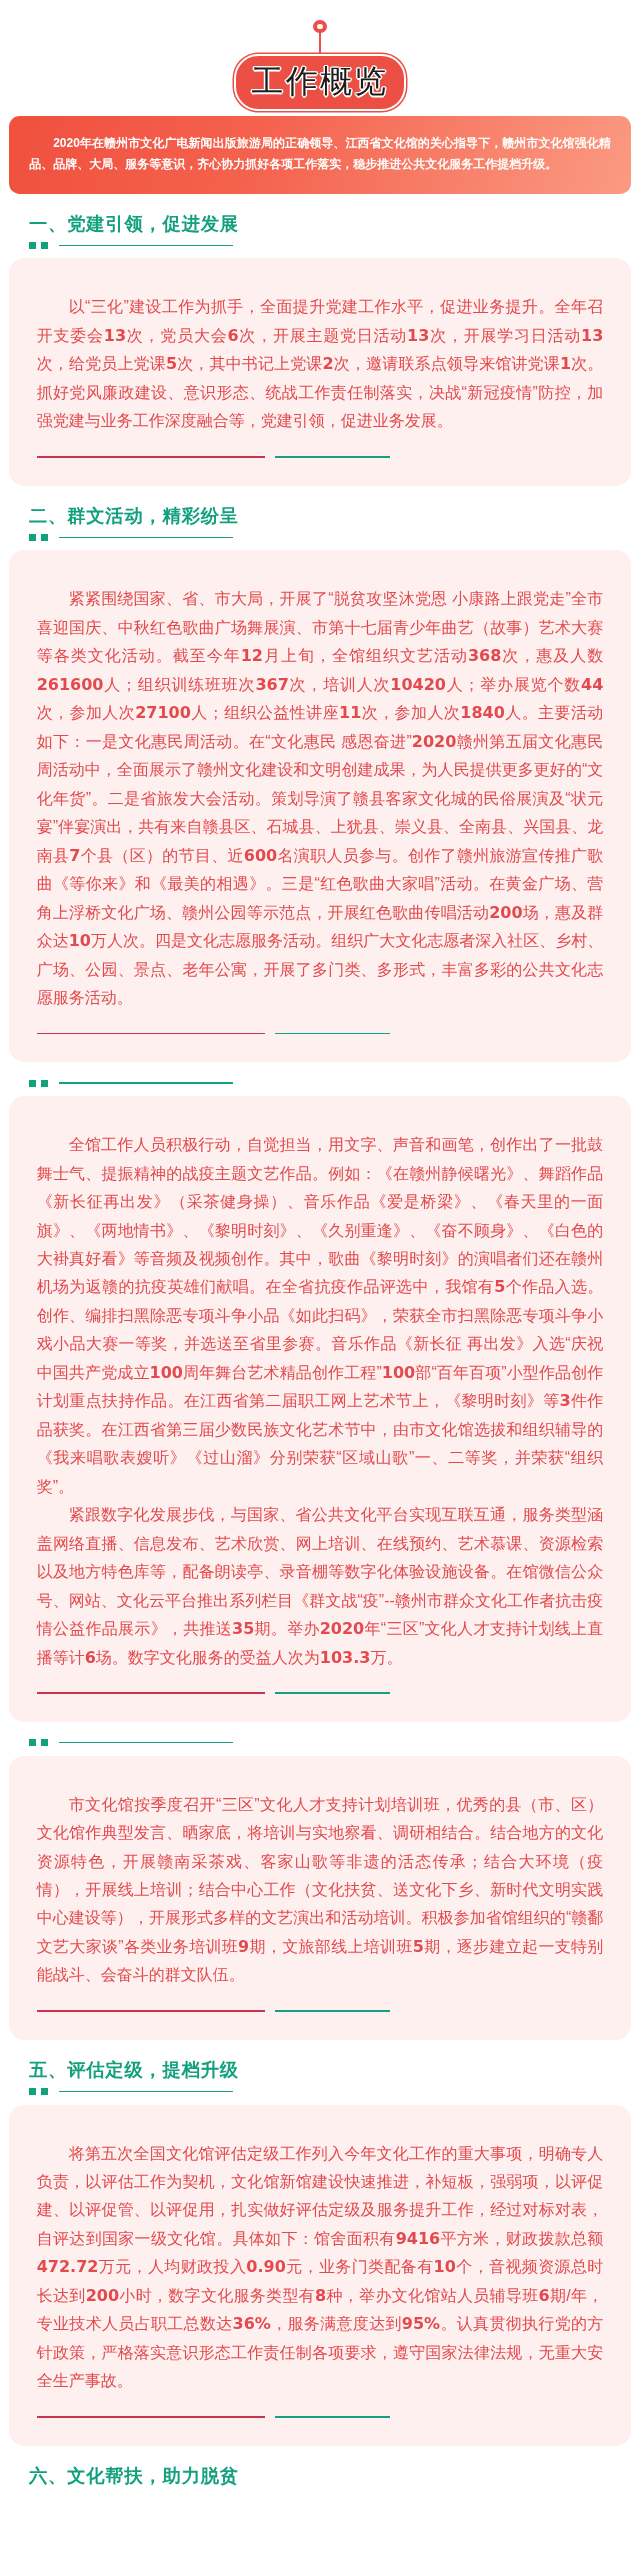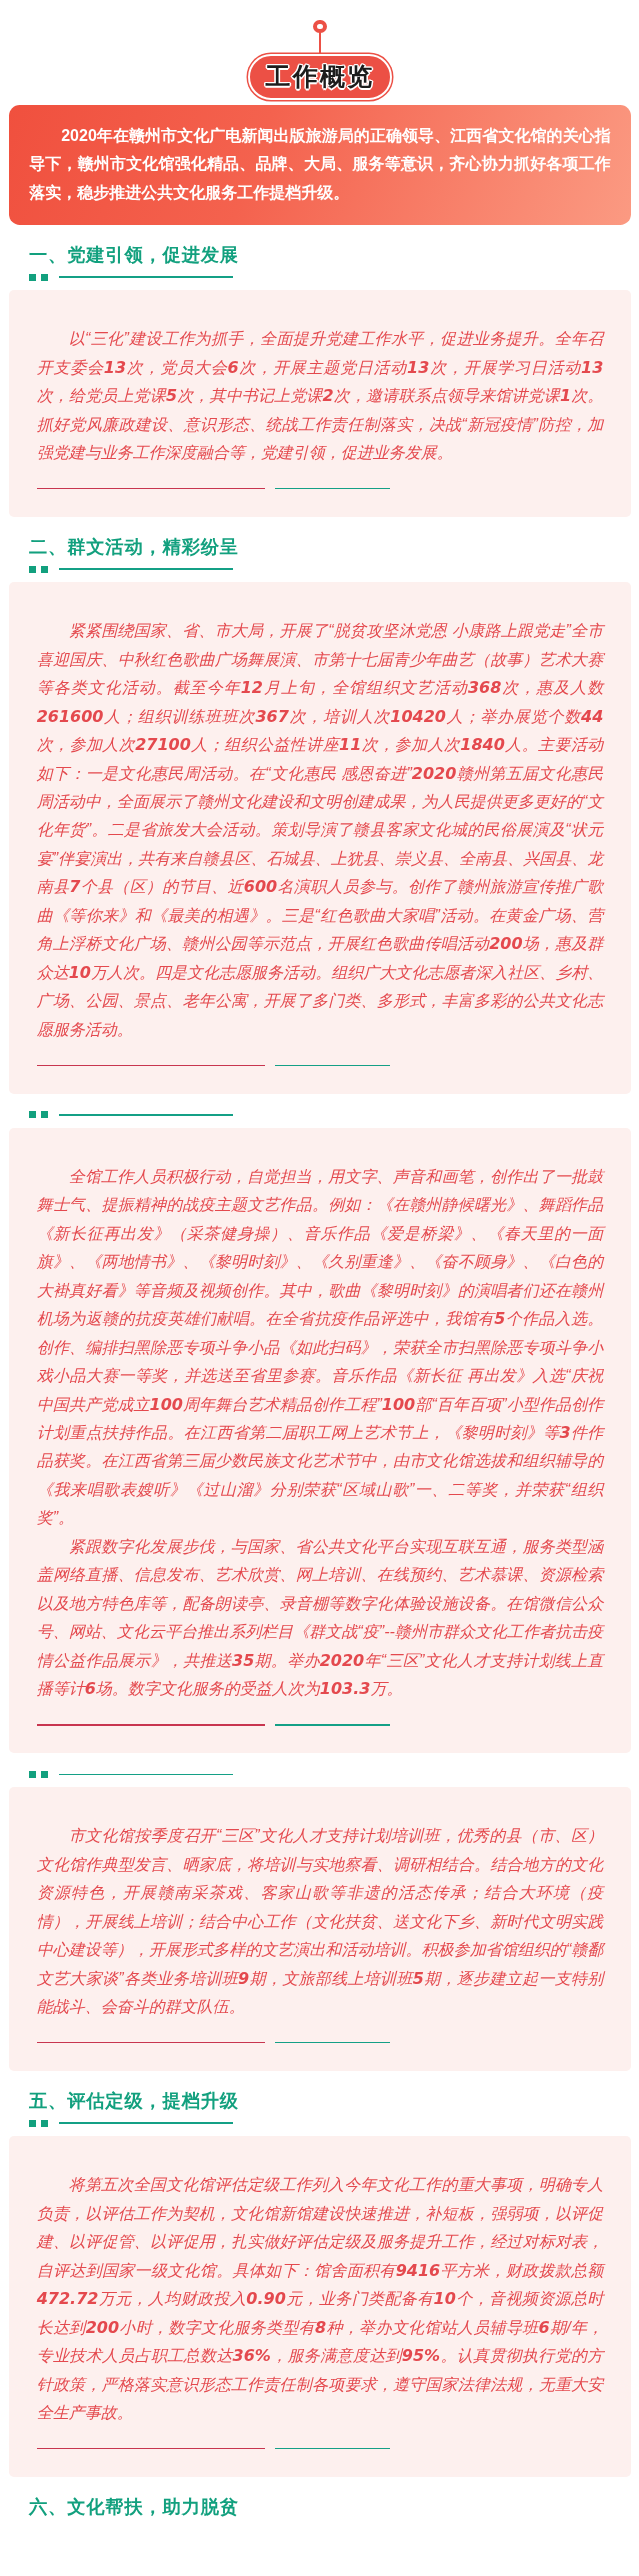--- a/index.html
+++ b/index.html
@@ -29,54 +29,53 @@
   .stem{display:block;margin:0 auto;width:1.5px;height:20.6px;background:var(--accent_red);}
   .pill{
     display:inline-block;
     background:var(--accent_red);
     border:2.3px solid #ffffff;
     box-shadow:0 0 0 1.5px var(--accent_red);
     border-radius:24.4px;
     padding:3.8px 15.3px 5.3px;
   }
   .pill-label{
-    font-size:25px;font-weight:bold;color:#1c1c1c;letter-spacing:2.3px;
+    font-size:32px;font-weight:normal;color:#1c1c1c;letter-spacing:2.3px;
     text-shadow:-1.5px 0 #fff,1.5px 0 #fff,0 -1.5px #fff,0 1.5px #fff,-0.8px -0.8px #fff,0.8px 0.8px #fff,-0.8px 0.8px #fff,0.8px -0.8px #fff;
     margin-top:23px;
   }
 
   
   .intro-card{
     margin:4.6px 9.2px 0;
     border-radius:10.7px;
     background:linear-gradient(110deg,#f0503e 0%,#f4624e 40%,#fb9a82 100%);
     padding:17px 20px 18.3px;
   }
   .intro-card p{
     margin:0;color:#ffffff;font-weight:bold;
-    font-size:16px;line-height:1.78;text-align:justify;text-indent:2em;
+    font-size:12px;line-height:1.78;text-align:justify;text-indent:2em;
   }
 
   
   .section{margin-top:17px;}
   .sec-head{margin:0 29px;}
   .sec-title{
     color:var(--heading_green);
     font-size:18.3px;font-weight:bold;letter-spacing:0.8px;
   }
   .sec-underline{display:flex;align-items:center;margin-top:6.1px;height:7.6px;}
   .sq{width:6.9px;height:6.9px;background:var(--heading_green);margin-right:5.3px;flex:none;}
   .hline{width:174px;height:1.5px;background:var(--divider_teal);margin-left:6.1px;flex:none;}
 
   .panel{
     margin:9.2px 9.2px 0;
     background:var(--panel_pink);
-    border-radius:5px;
+    border-radius:15px;
     padding:35px 27.5px 27.5px;
-    font-style:italic;
   }
   .panel p{
     margin:0;color:var(--body_red);
     font-size:16px;line-height:1.78;text-align:justify;text-indent:2em;
   }
   .panel p b{font-family:"DejaVu Sans", sans-serif;}
 
   .panel-divider{display:flex;align-items:center;margin-top:20px;height:2.3px;}
   .pd-red{width:228px;height:1.5px;background:var(--divider_red);flex:none;}
   .pd-teal{width:115px;height:1.5px;background:var(--divider_teal);margin-left:10.7px;flex:none;}

